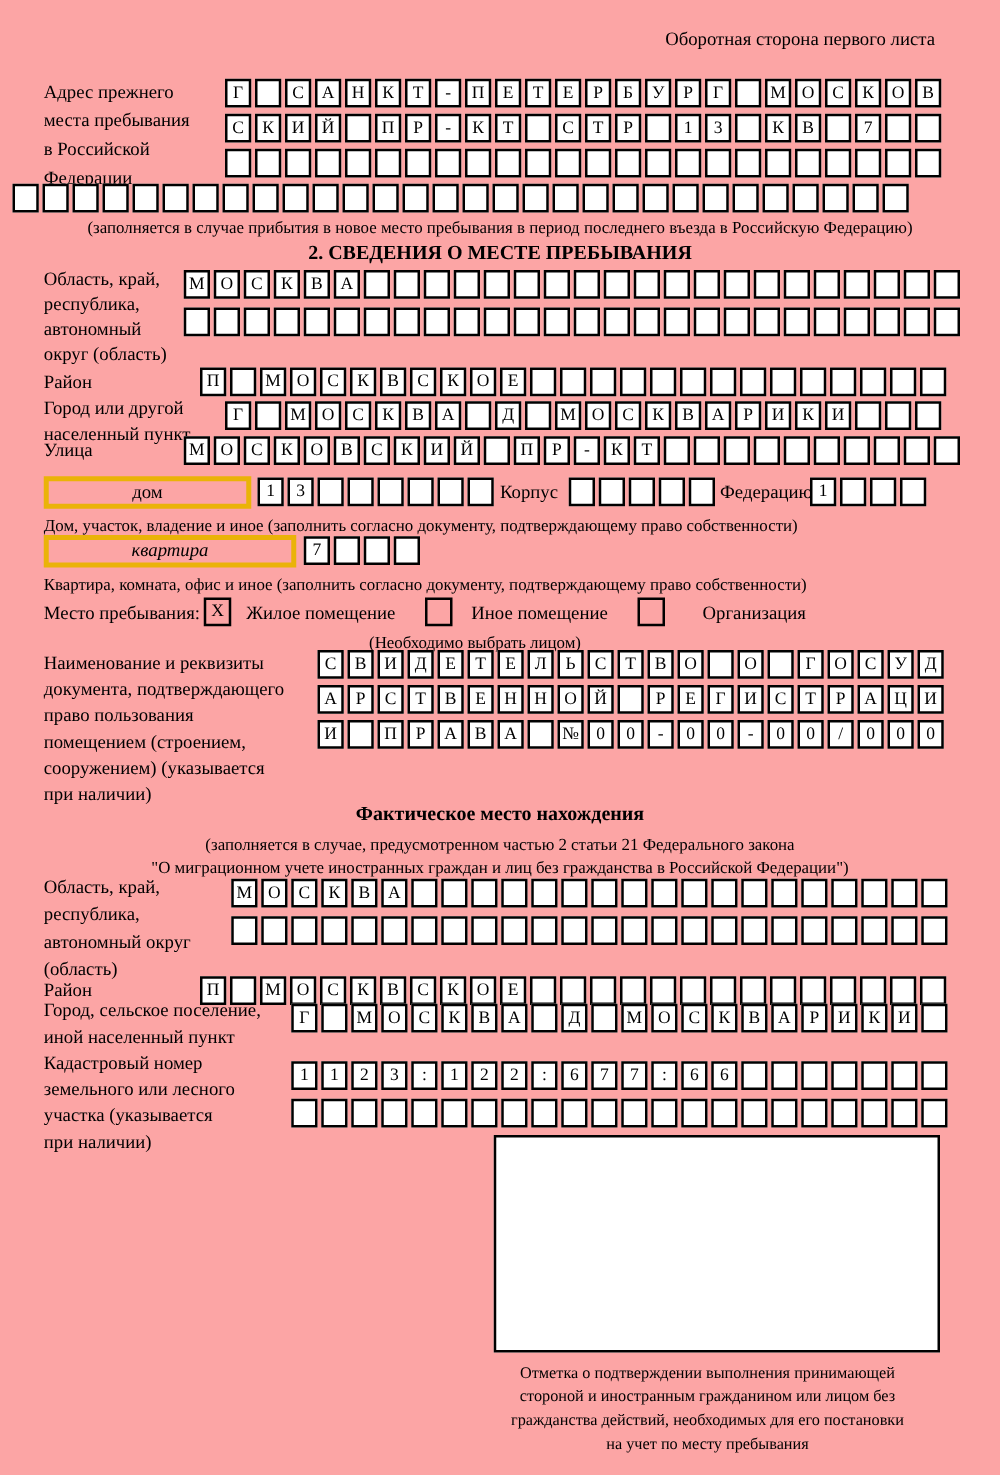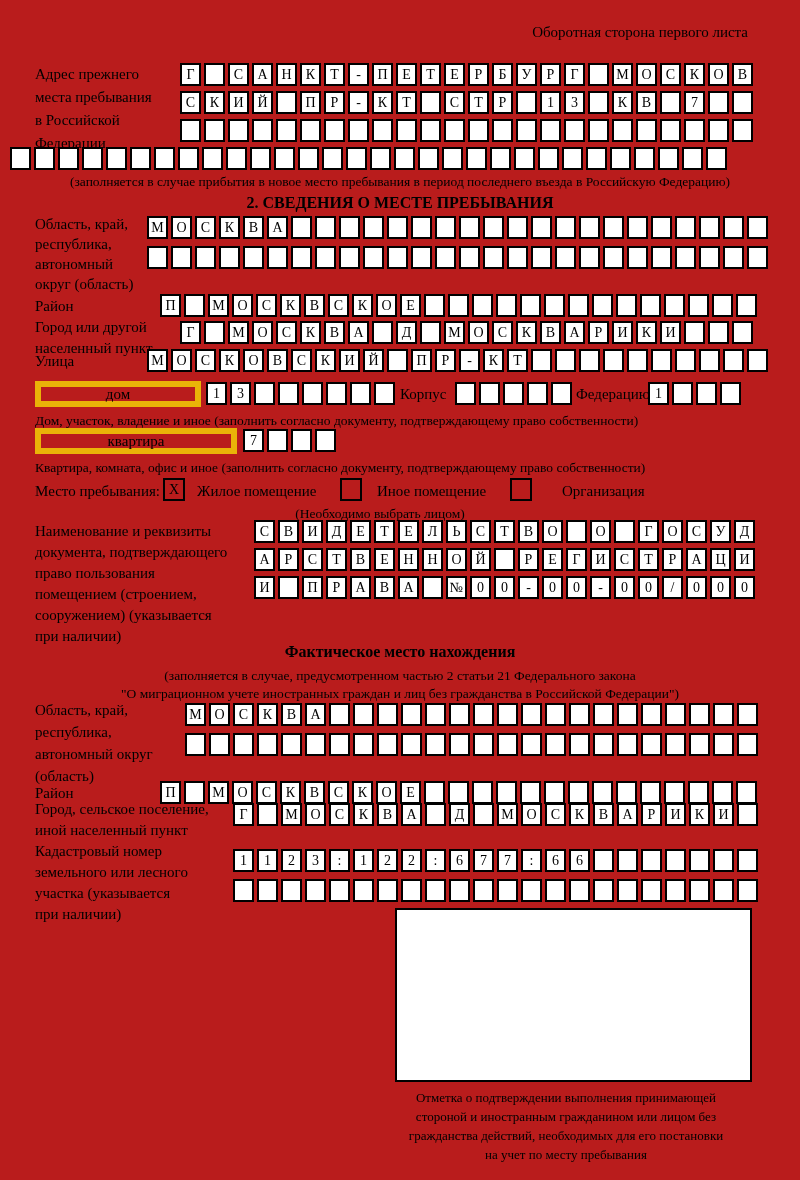--- a/index.html
+++ b/index.html
@@ -1,28 +1,28 @@
 <!DOCTYPE html>
 <html><head>
 <meta charset="utf-8">
 <style>
   html,body{margin:0;padding:0;background:#fff;}
-  .page{position:relative;width:800px;height:1180px;background:#b91c1c;color:#000;
+  .page{position:relative;width:800px;height:1180px;background:#fca5a5;color:#000;
         font-family:"Liberation Serif", serif;overflow:hidden;}
   .lbl{position:absolute;font-size:15px;line-height:20px;white-space:pre-line;}
   .cap{position:absolute;font-size:13.5px;line-height:17px;white-space:pre-line;}
   .center{left:0;right:0;text-align:center;}
   .hdr{position:absolute;left:0;right:0;text-align:center;font-weight:bold;font-size:16px;}
   .cells{position:absolute;display:flex;gap:3px;}
   .cell{width:21px;height:23px;border:2px solid #000;box-sizing:border-box;
         display:flex;align-items:center;justify-content:center;
         font-size:14px;background:#fff;}
   .cbox{position:absolute;width:22px;height:23px;border:2px solid #000;box-sizing:border-box;
         display:flex;align-items:center;justify-content:center;font-size:14px;}
-  .wbox{position:absolute;height:26px;border:6px solid #eab308;box-sizing:border-box;
+  .wbox{position:absolute;height:26px;border:4px solid #eab308;box-sizing:border-box;
         display:flex;align-items:center;justify-content:center;font-size:15px;}
   .stamp{position:absolute;border:2px solid #000;box-sizing:border-box;background:#fff;}
 </style>
 </head>
 <body>
 
 <div class="page">
 
   <div class="lbl" style="top:22px;right:52px;">Оборотная сторона первого листа</div>
 
@@ -314,21 +314,21 @@
     </div>
   <div class="lbl" style="left:576px;top:384px;">Федерацию</div>
   <div class="cells" style="left:648px;top:382px;">
       <span class="cell">1</span>
       <span class="cell"></span>
       <span class="cell"></span>
       <span class="cell"></span>
     </div>
   <div class="cap" style="left:35px;top:412px;">Дом, участок, владение и иное (заполнить согласно документу, подтверждающему право собственности)</div>
 
-  <div class="wbox" style="left:35px;top:428px;width:202px;">квартира</div>
+  <div class="wbox" style="left:35px;top:428px;width:202px;font-style:italic;">квартира</div>
   <div class="cells" style="left:243px;top:429px;">
       <span class="cell">7</span>
       <span class="cell"></span>
       <span class="cell"></span>
       <span class="cell"></span>
     </div>
   <div class="cap" style="left:35px;top:459px;">Квартира, комната, офис и иное (заполнить согласно документу, подтверждающему право собственности)</div>
 
   <div class="lbl" style="left:35px;top:481px;">Место пребывания:</div>
   <div class="cbox" style="left:163px;top:478px;">X</div>

